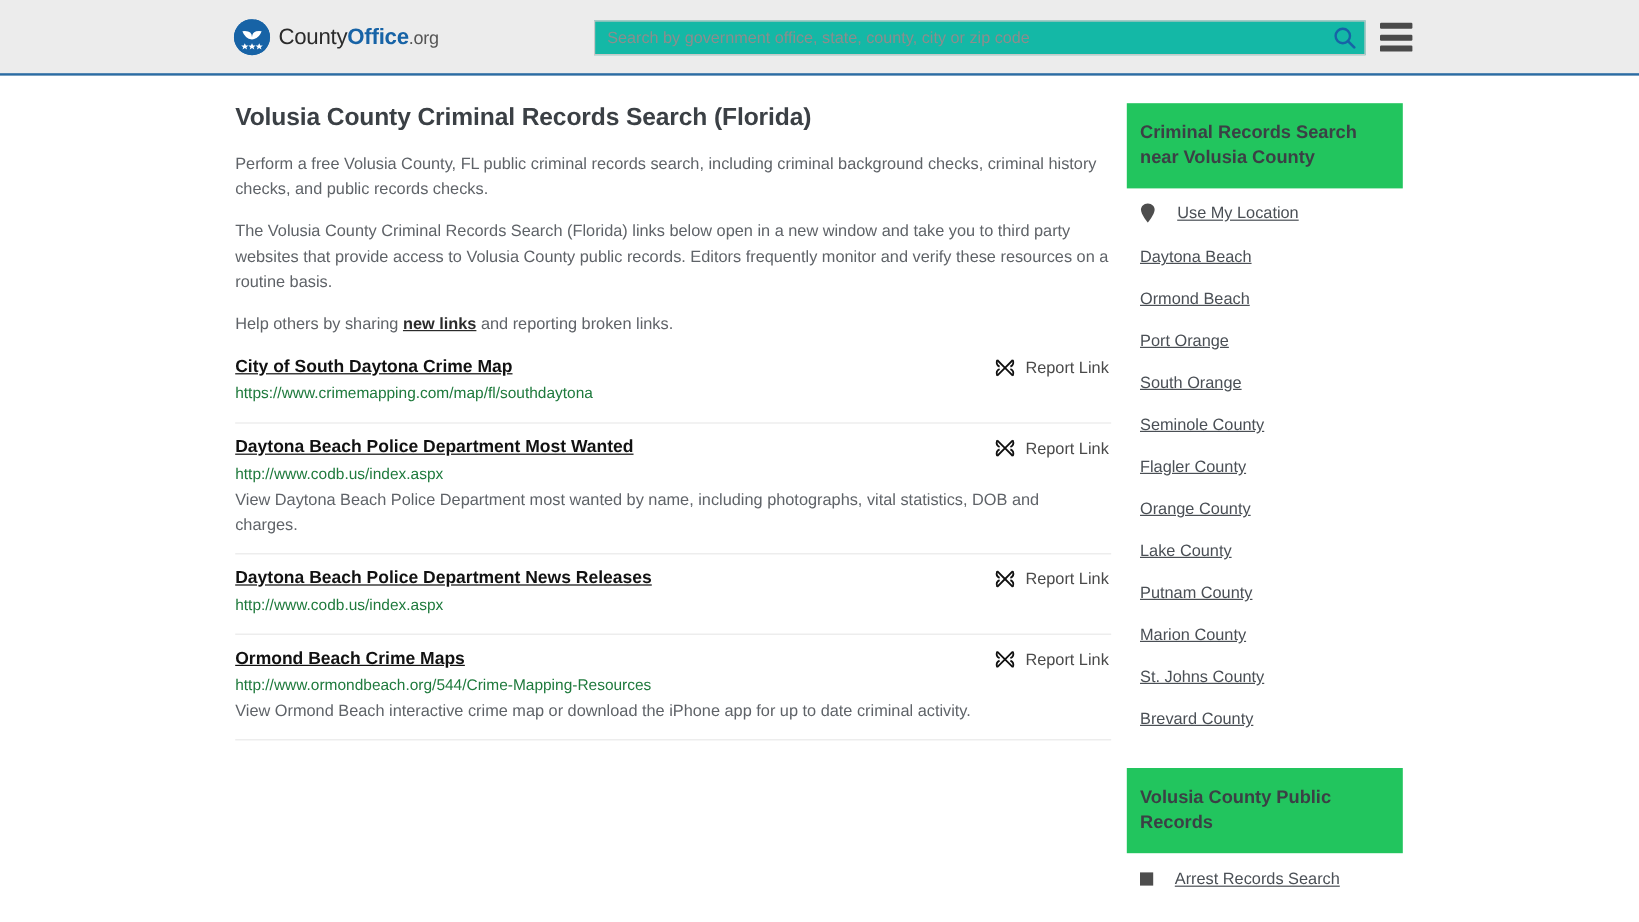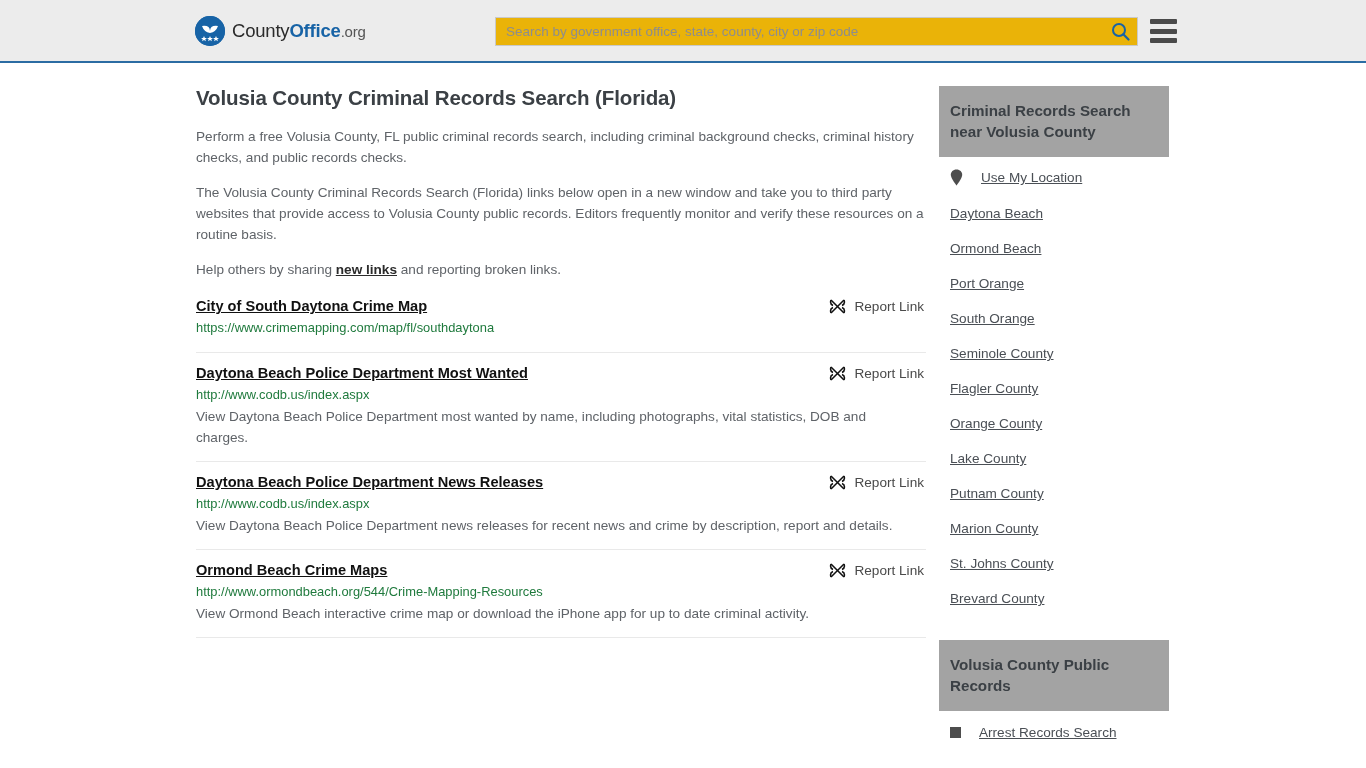--- a/index.html
+++ b/index.html
@@ -43,21 +43,21 @@
   }
   .brand-text .b { color: #1763a6; font-weight: bold; }
   .brand-text .o { color: #555; font-size: 15px; }
 
   .search-wrap {
     position: absolute;
     left: 495px;
     top: 17px;
     width: 643px;
     height: 29px;
-    background: #eab308;
+    background: #14b8a6;
     border: 1px solid #c9c9c9;
     display: flex;
     align-items: center;
   }
   .search-input {
     flex: 1;
     border: 0;
     outline: 0;
     background: transparent;
     font-family: "Liberation Sans", sans-serif;
@@ -166,21 +166,21 @@
   }
 
   
   .sidebar {
     position: absolute;
     left: 939px;
     top: 23px;
     width: 230px;
   }
   .panel-head {
-    background: #a3a3a3;
+    background: #22c55e;
     padding: 14px 11px 15px 11px;
     font-size: 15.2px;
     font-weight: bold;
     line-height: 21px;
     color: #3b4045;
   }
   .panel-list { padding: 12px 0 0 11px; }
   .panel-list .row {
     display: flex;
     align-items: center;
@@ -278,21 +278,20 @@
             <path d="M2 15 Q0.5 11 4 9.5" stroke="#111" stroke-width="1.5" fill="none"></path>
             <path d="M15 15 Q16.5 11 13 9.5" stroke="#111" stroke-width="1.5" fill="none"></path>
           </svg>
           <span class="report-label">Report Link</span>
         </div>
       </div>
 
       <div class="result">
         <a class="result-title" href="#">Daytona Beach Police Department News Releases</a>
         <div class="result-url">http://www.codb.us/index.aspx</div>
-        <div class="result-desc">View Daytona Beach Police Department news releases for recent news and crime by description, report and details.</div>
         <div class="report-link">
           <svg width="17" height="17" viewBox="0 0 17 17">
             <path d="M2 2 L8.5 8.5 M8.5 8.5 L15 15" stroke="#111" stroke-width="1.5" fill="none"></path>
             <path d="M15 2 L8.5 8.5 M8.5 8.5 L2 15" stroke="#111" stroke-width="1.5" fill="none"></path>
             <path d="M2 2 Q0.5 6 4 7.5" stroke="#111" stroke-width="1.5" fill="none"></path>
             <path d="M15 2 Q16.5 6 13 7.5" stroke="#111" stroke-width="1.5" fill="none"></path>
             <path d="M2 15 Q0.5 11 4 9.5" stroke="#111" stroke-width="1.5" fill="none"></path>
             <path d="M15 15 Q16.5 11 13 9.5" stroke="#111" stroke-width="1.5" fill="none"></path>
           </svg>
           <span class="report-label">Report Link</span>

